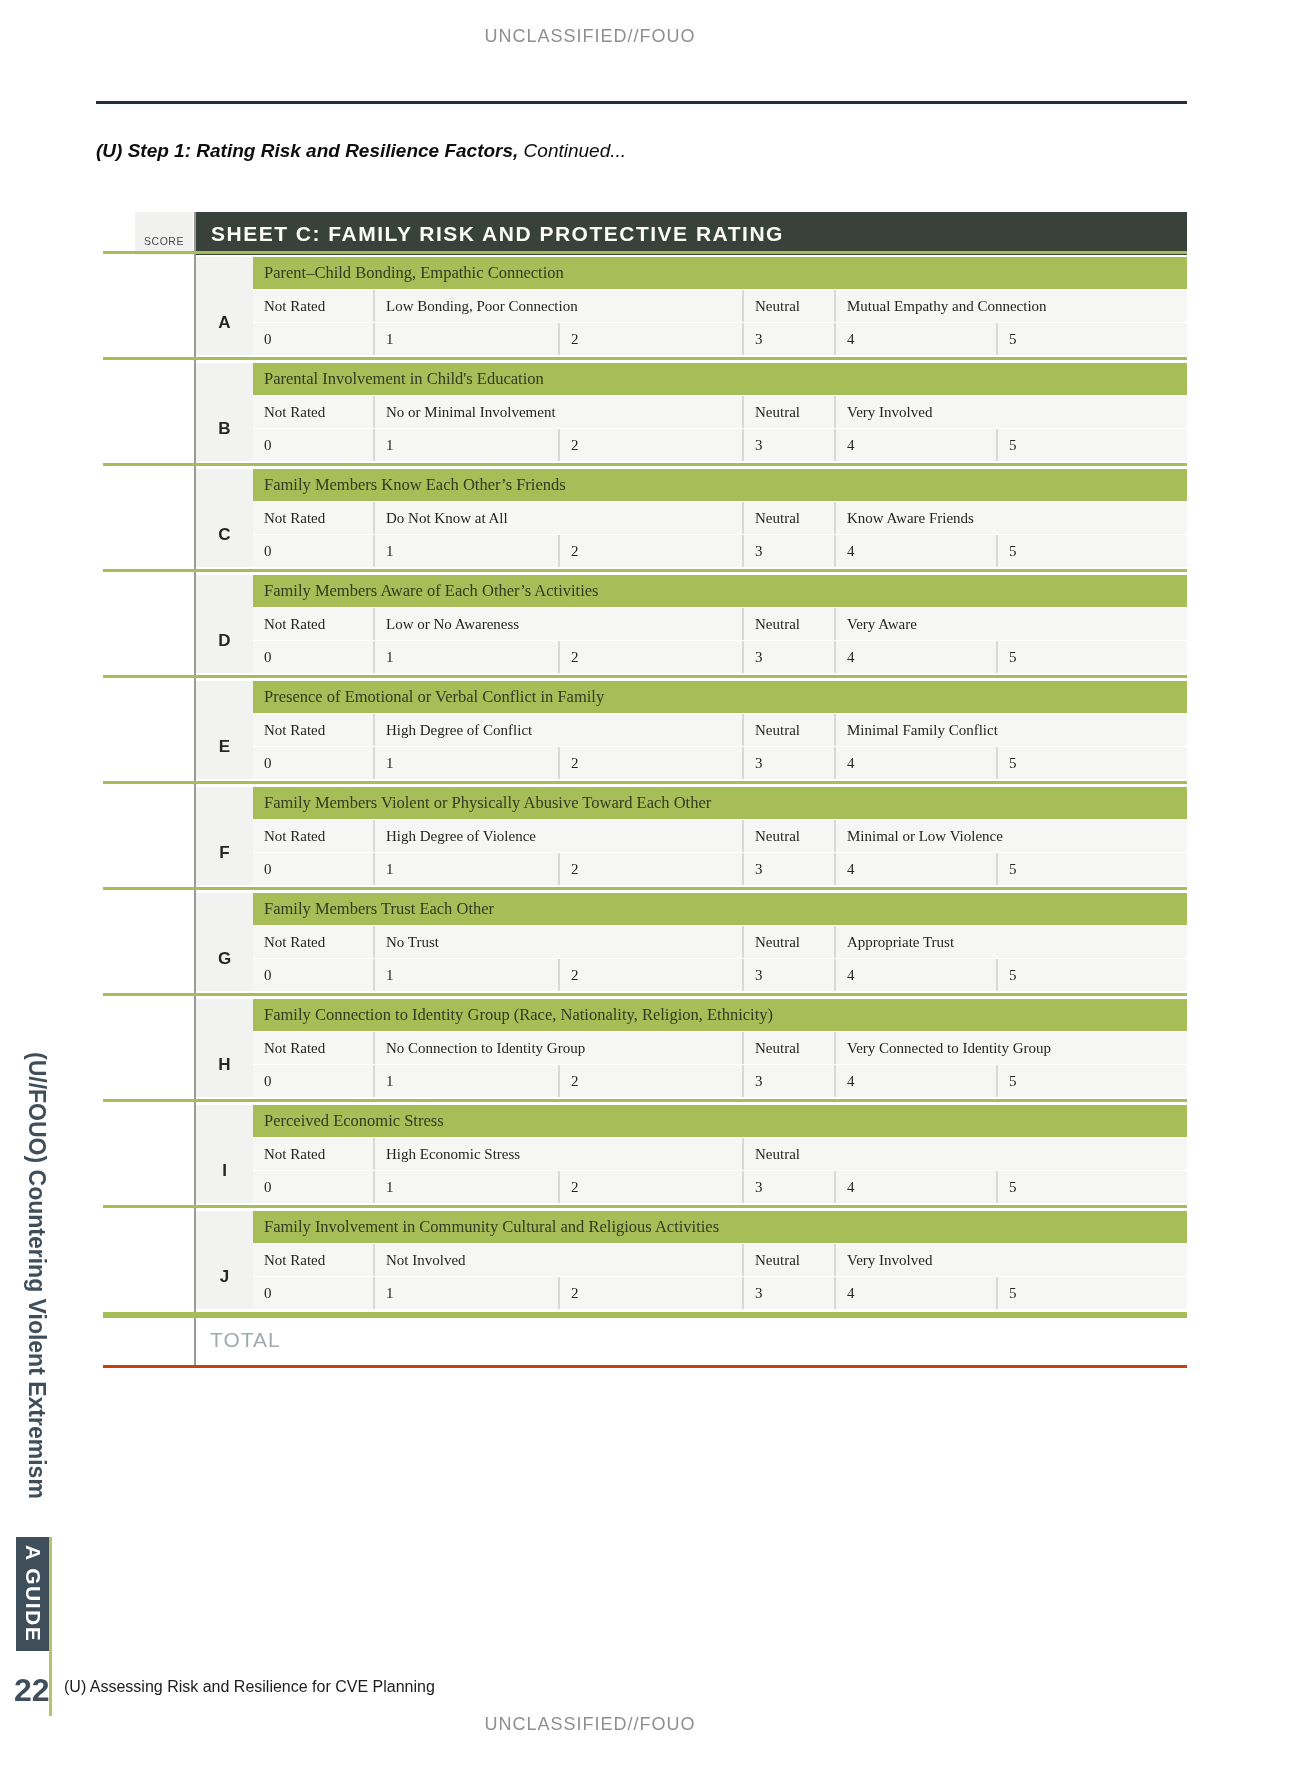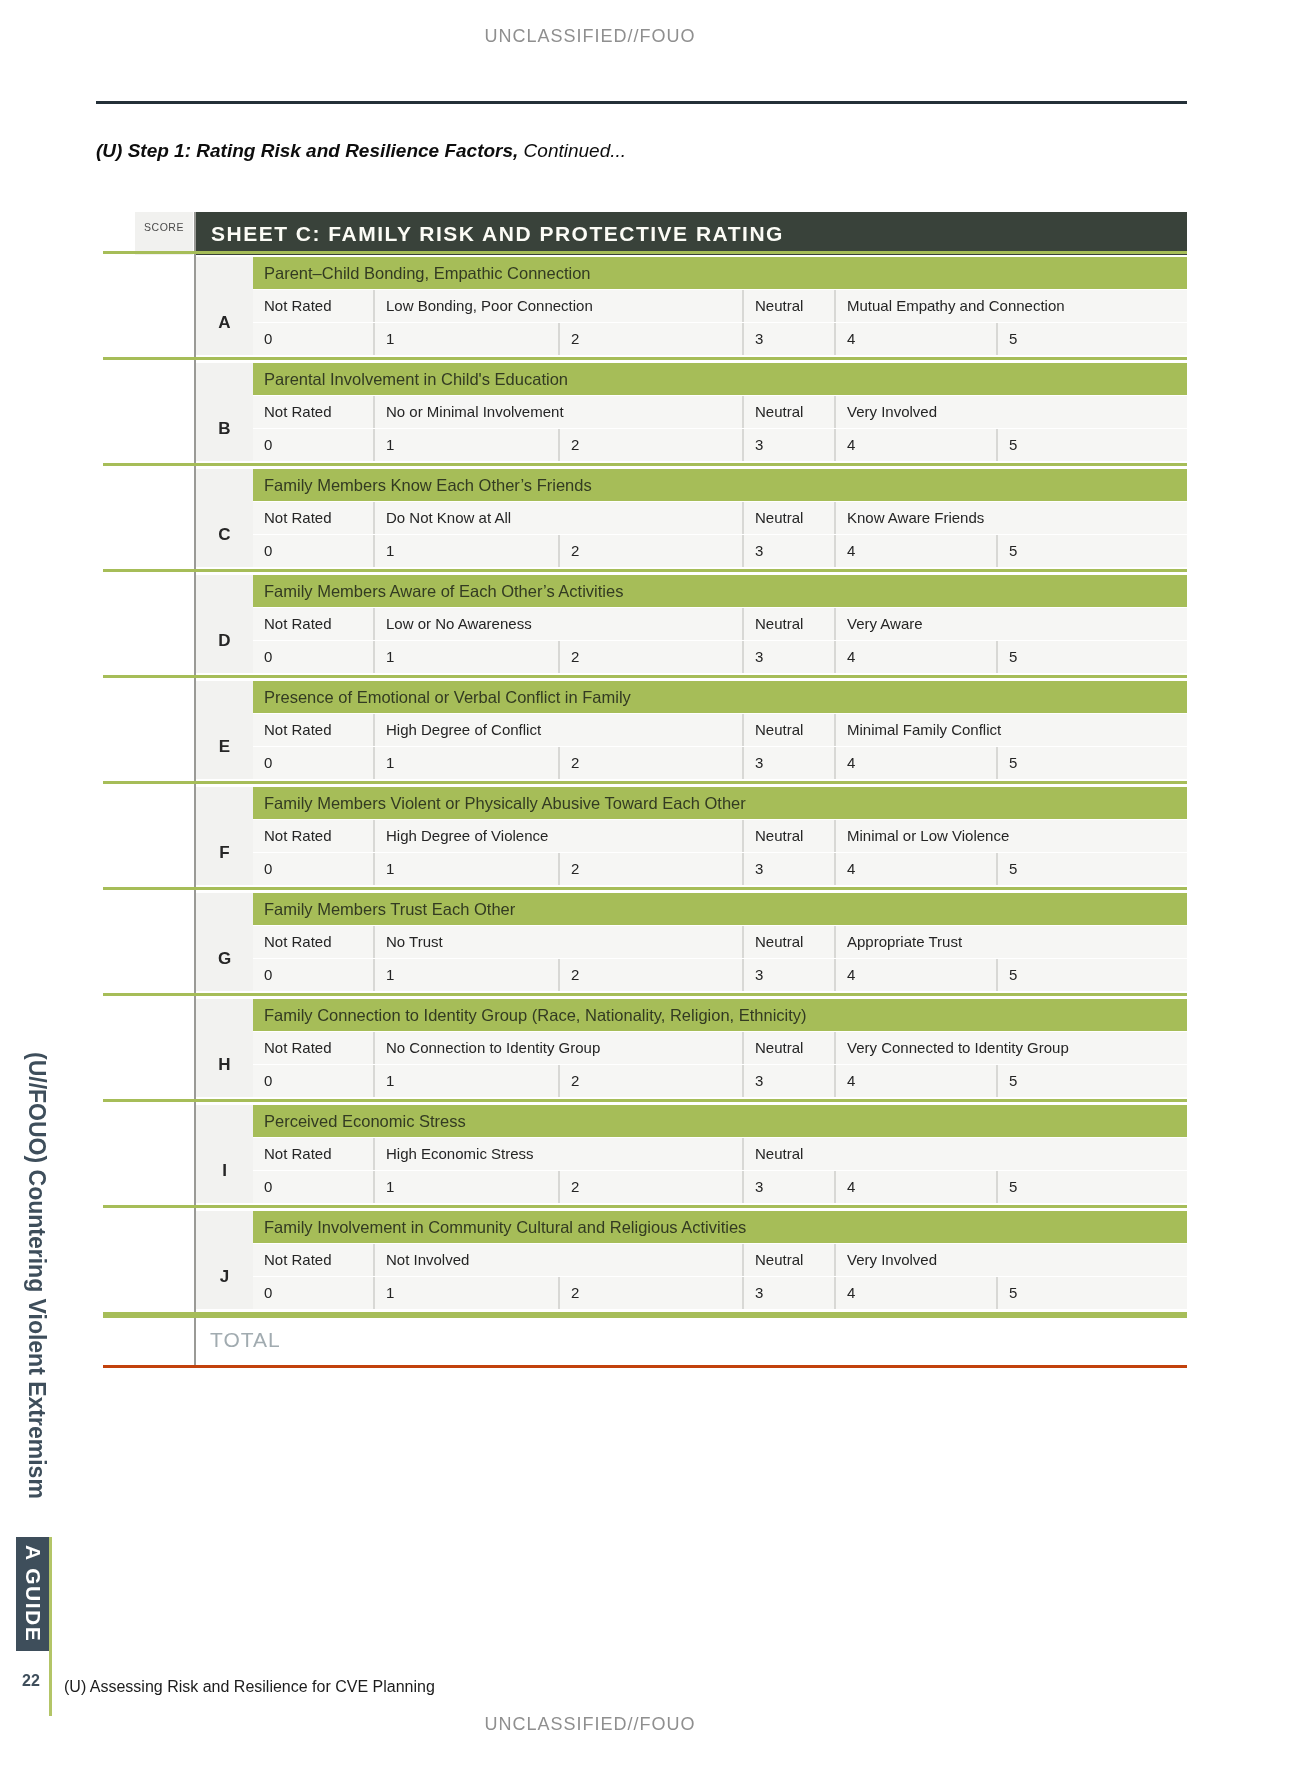--- a/index.html
+++ b/index.html
@@ -13,35 +13,35 @@
   .classification-bottom{top:1714px;}
 
   
   .top-rule{position:absolute;left:96px;top:101px;width:1091px;height:3px;background:#243038;}
   .step-title{position:absolute;left:96px;top:140px;font-size:19px;color:#0d0d0d;white-space:nowrap;}
   .bold-it{font-weight:bold;font-style:italic;}
   .it{font-style:italic;}
 
   
   .score-box{position:absolute;left:135px;top:212px;width:58px;height:43px;background:#f1f1ef;
-        font-size:10.5px;color:#4a4a4a;text-align:center;padding-top:9px;box-sizing:border-box;
+        font-size:10.5px;color:#4a4a4a;text-align:center;padding-top:23px;box-sizing:border-box;
         letter-spacing:.5px;}
   .sheet-header{position:absolute;left:196px;top:212px;width:991px;height:43px;background:#39423a;
         color:#fcfcf6;font-size:21px;font-weight:bold;letter-spacing:1.5px;line-height:43px;
         padding-left:15px;box-sizing:border-box;white-space:nowrap;}
   .gray-vline{position:absolute;left:194px;top:212px;width:2px;height:1156px;background:#9a9a96;}
 
   
   .blocks{position:absolute;left:103px;top:249px;width:1084px;}
   .sep-line{height:3px;background:#a6bd58;margin:2px 0 3px 0;}
   .block{display:flex;height:98px;}
   .spacer{width:93px;}
   .letter-cell{width:57px;background:#f2f2f0;display:flex;align-items:center;justify-content:center;
         padding-top:33px;box-sizing:border-box;font-weight:bold;font-size:17px;color:#262626;}
-  .block-main{width:934px;}
+  .block-main{width:934px;font-family:Liberation Serif, serif;}
   .block-title{height:32px;margin-bottom:1px;background:#a6bd58;color:#333b22;font-size:16.5px;
         line-height:32px;padding-left:11px;box-sizing:border-box;white-space:nowrap;overflow:hidden;}
   .label-row,.num-row{display:flex;height:32px;background:#f6f6f4;}
   .label-row{margin-bottom:1px;}
   .cell{box-sizing:border-box;font-size:15px;color:#252525;line-height:32px;padding-left:11px;
         white-space:nowrap;overflow:hidden;}
   .cell + .cell{border-left:2px solid #d8d8d5;}
   .w0{width:120px}.w1{width:185px}.w2{width:184px}.w3{width:92px}.w4{width:162px}.w5{width:173px}
   .w12{width:369px}.w45{width:335px}
 
@@ -51,21 +51,21 @@
   .total-label{position:absolute;left:107px;top:10px;font-size:21px;color:#a1abb0;letter-spacing:1px;}
 
   
   .sidebar-title{position:absolute;left:12px;top:1052px;height:482px;width:38px;
         writing-mode:vertical-rl;font-weight:bold;font-size:23px;color:#3e4e5b;white-space:nowrap;}
   .guide-badge{position:absolute;left:16px;top:1537px;width:33px;height:114px;background:#3e4e5b;
         color:#ffffff;writing-mode:vertical-rl;font-weight:bold;font-size:21px;letter-spacing:1.5px;
         display:flex;align-items:center;justify-content:center;}
   .accent-line{position:absolute;left:49px;top:1537px;width:3px;height:179px;background:#b3c567;}
   .page-number{position:absolute;left:14px;top:1672px;width:34px;text-align:center;
-        font-weight:bold;font-size:16px;color:#3e4e5b;}
+        font-weight:bold;font-size:32px;color:#3e4e5b;}
   .footer-title{position:absolute;left:64px;top:1678px;font-size:16px;color:#1c1c1c;white-space:nowrap;}
 </style>
 </head>
 <body>
 
 <div class="page">
 
   <div class="classification classification-top">UNCLASSIFIED//FOUO</div>
 
   <div class="top-rule"></div>

